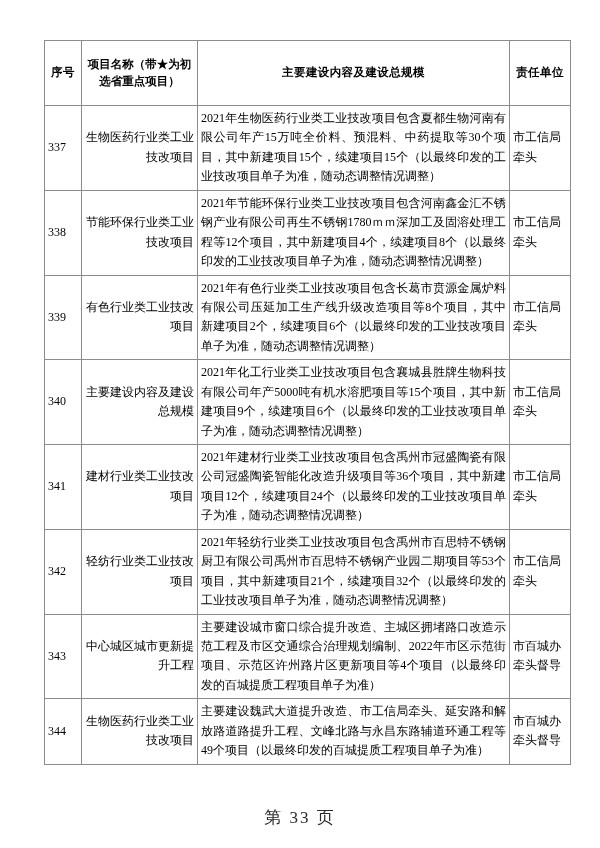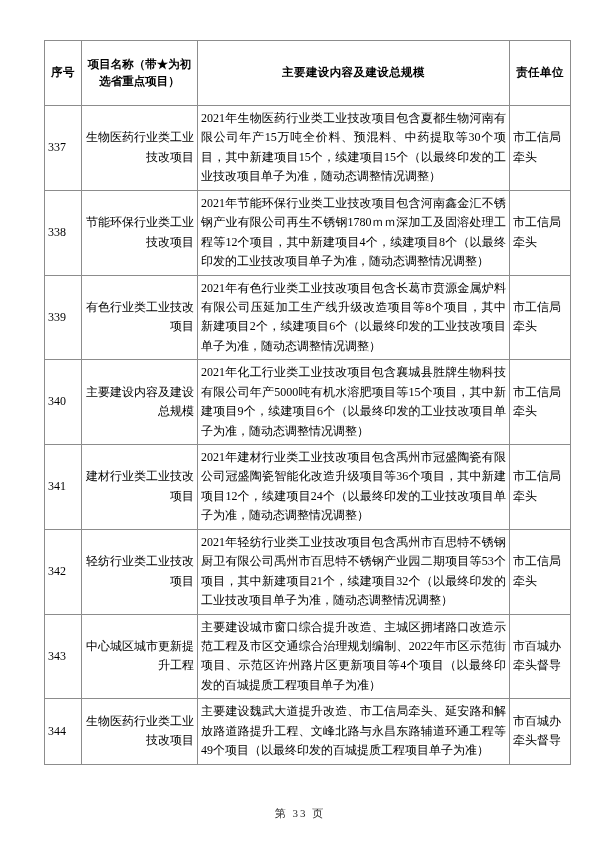--- a/index.html
+++ b/index.html
@@ -102,21 +102,21 @@
   tr.section-row td.cell-desc,
   tr.section-row td.cell-unit { height: 44px; }
 
   
   #page-footer {
     position: absolute;
     left: 0;
     top: 806px;
     width: 600px;
     text-align: center;
-    font-size: 11px;
+    font-size: 17px;
     color: #2a2a2a;
     letter-spacing: 2px;
     font-family: "Liberation Serif", "DejaVu Serif", serif;
   }
 </style>
 </head>
 <body>
 
 <div id="doc-page">
 

